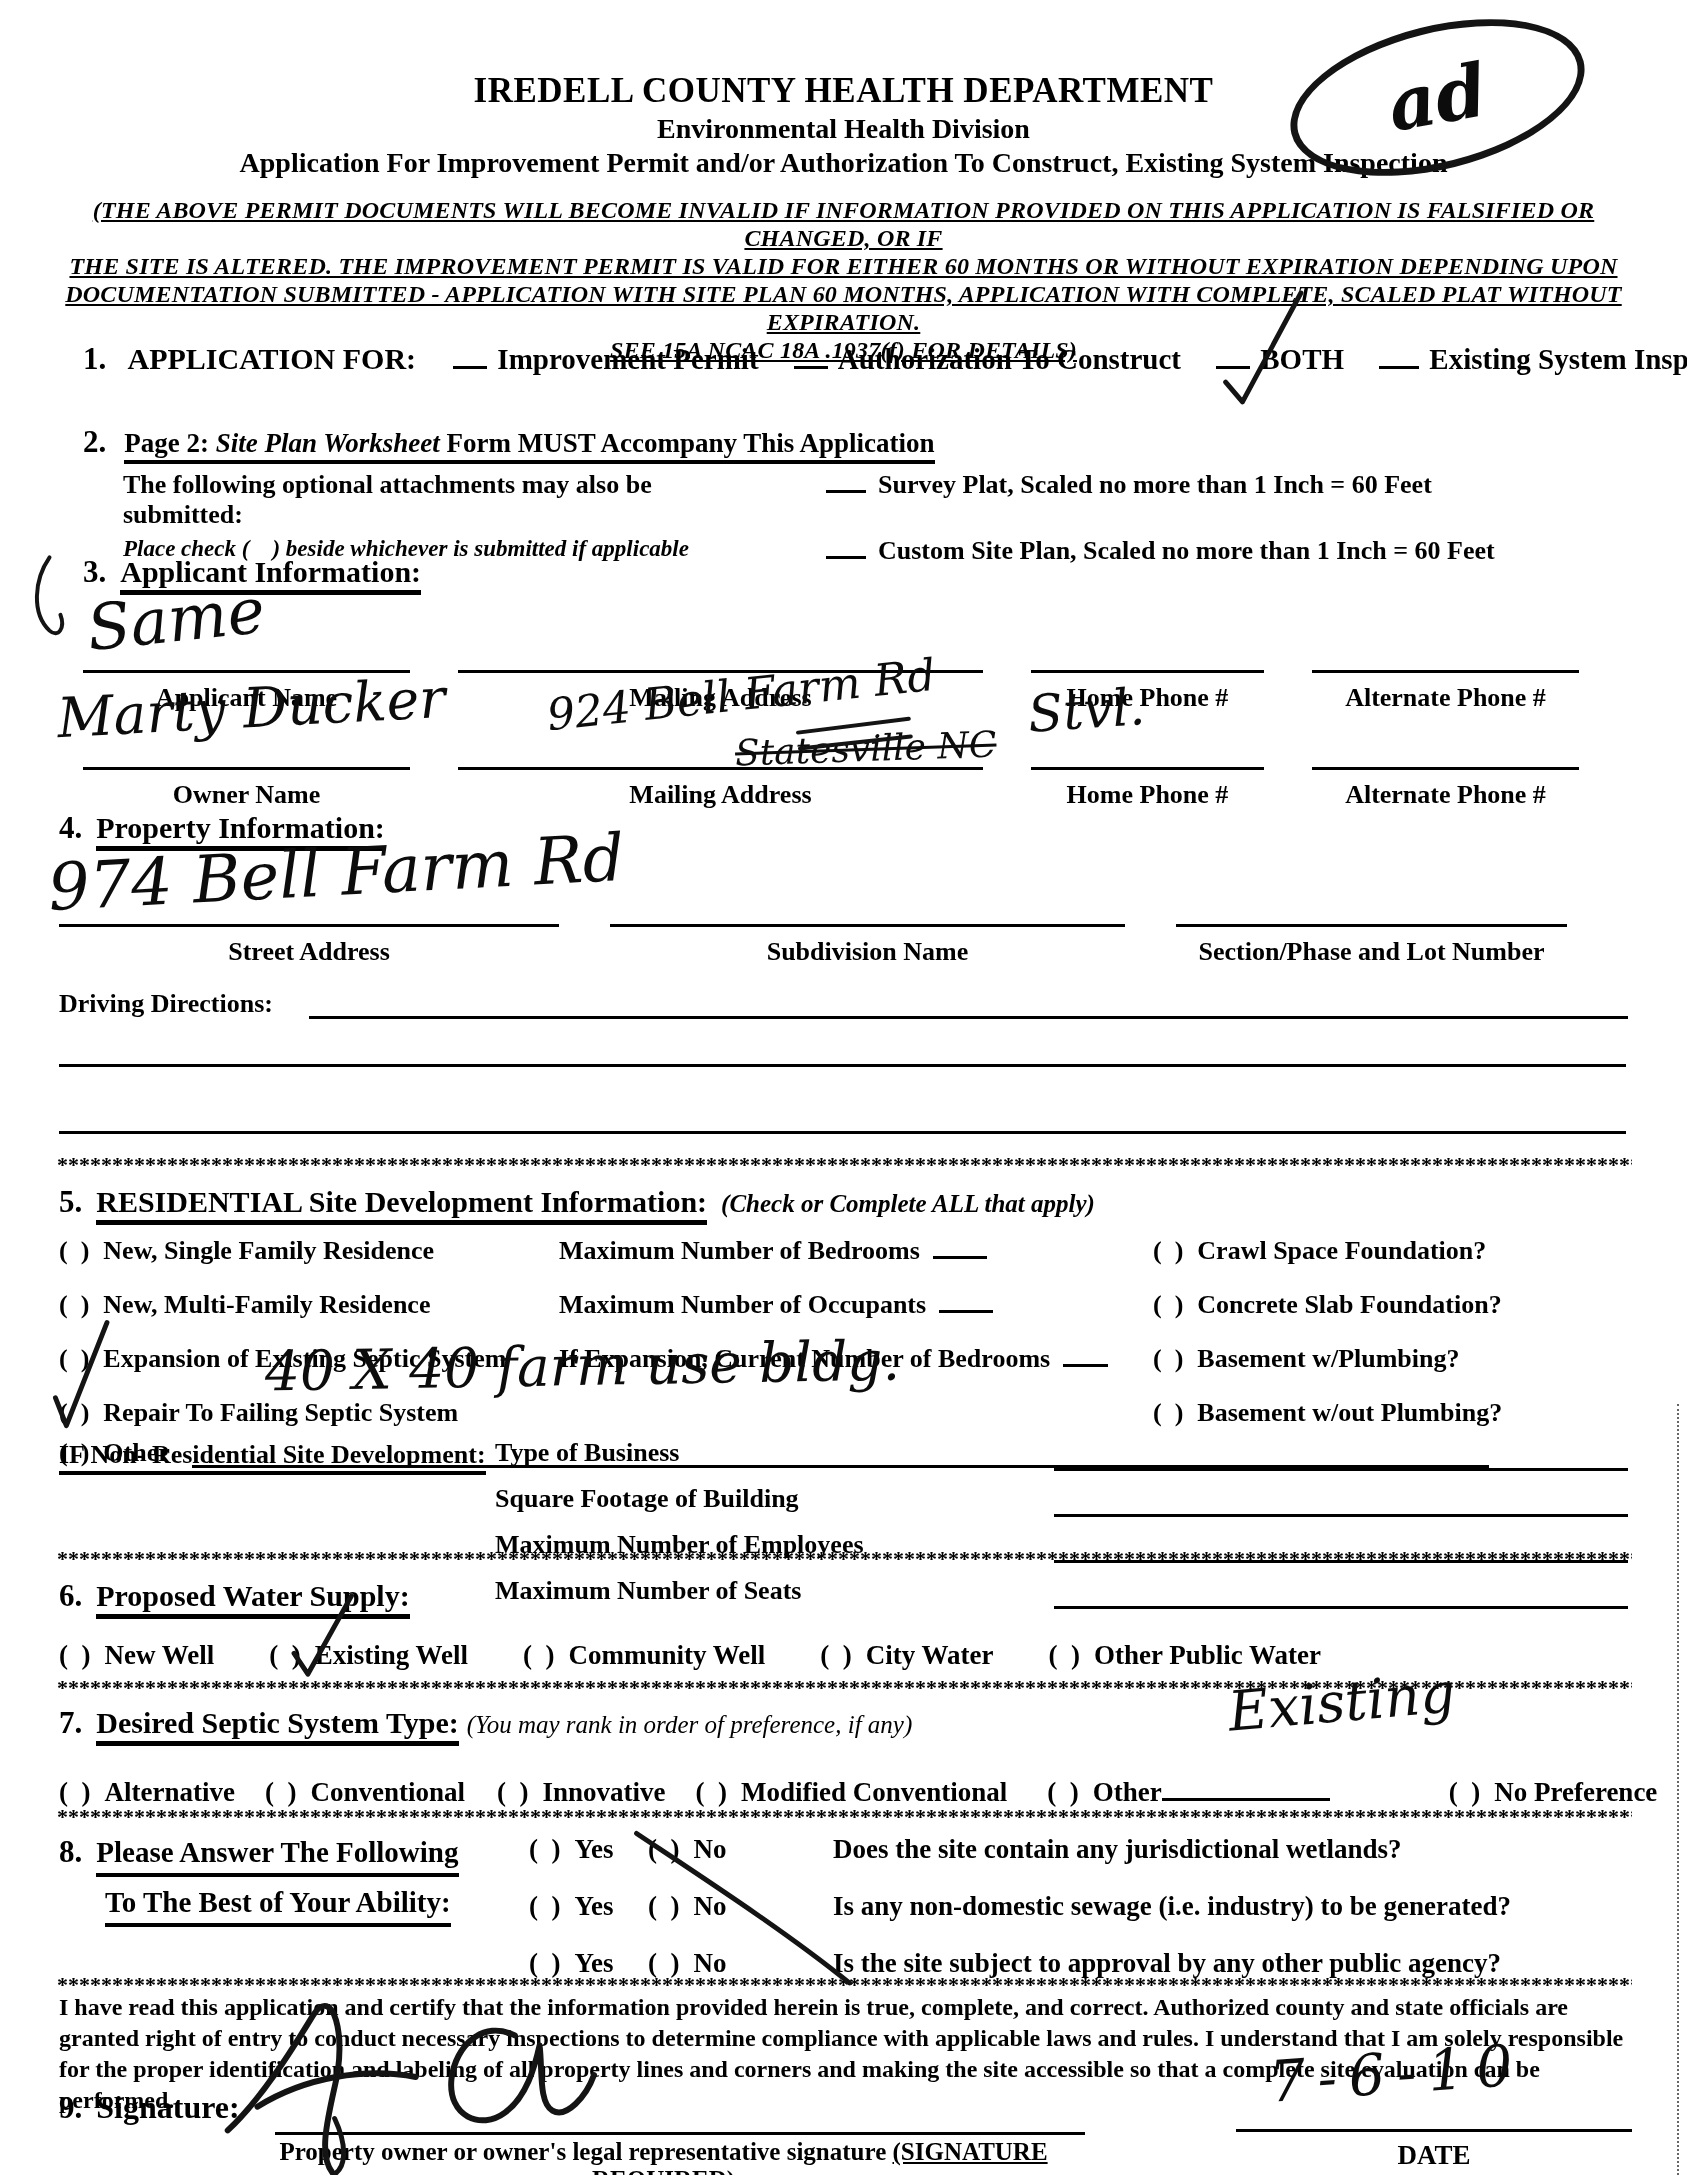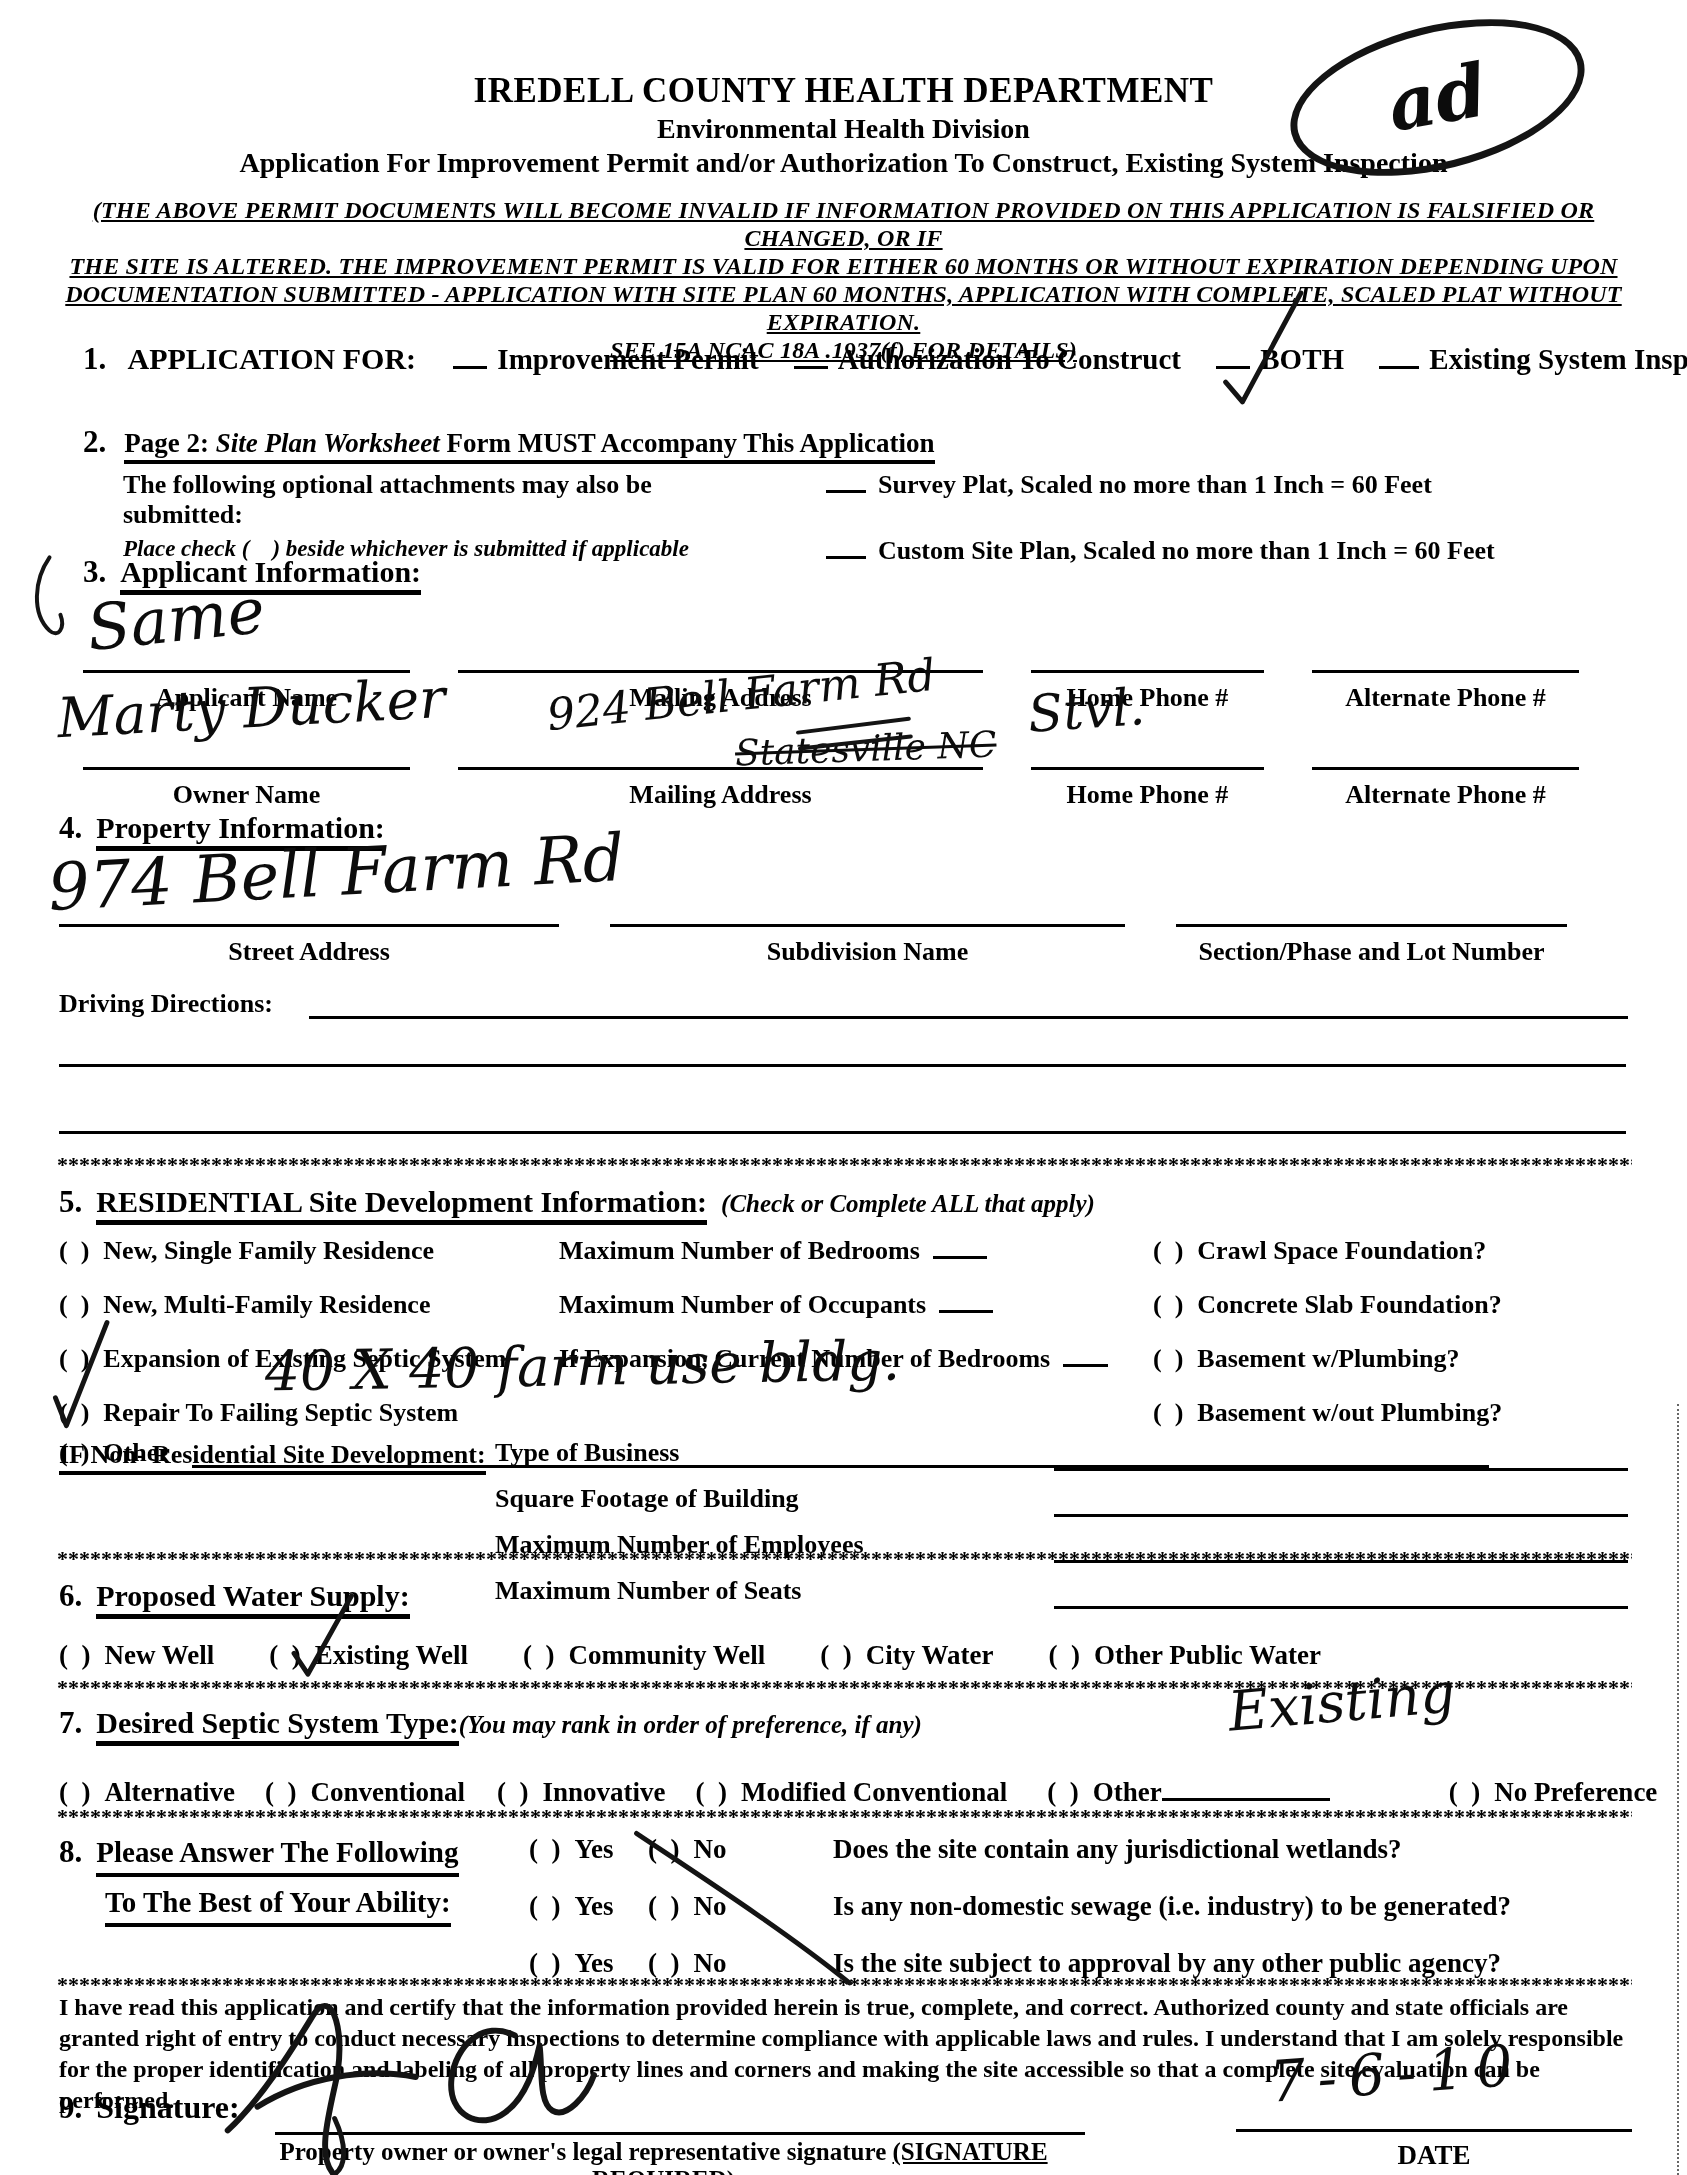--- a/index.html
+++ b/index.html
@@ -88,21 +88,21 @@
   .nr-row .lbl { width:465px; }
   .nr-line { width:574px; border-bottom:3px solid #000; height:30px; margin-left:auto; }
 
   
   .sec6 { left:59px; top:1578px; right:55px; }
   .sec6 .heading { font-size:30px; }
   .optrow { display:flex; margin-top:26px; font-size:27px; font-weight:bold; align-items:flex-end; }
   .optrow .opt { margin-right:55px; white-space:nowrap; }
   .sec7 { left:59px; top:1705px; right:55px; }
   .sec7 .heading { font-size:30px; }
-  .s7note { font-size:25px; font-weight:bold; font-style:italic; margin-left:0; }
+  .s7note { font-size:25px; font-weight:normal; font-style:italic; margin-left:8px; }
   .o-line { display:inline-block; width:168px; border-bottom:3px solid #000; height:18px; }
   .mlbig { margin-left:119px; }
 
   
   .sec8 { left:59px; top:1834px; right:55px; display:flex; }
   .s8head { width:470px; font-size:29px; font-weight:bold; }
   .s8head .hl { display:inline-block; border-bottom:4px solid #000; padding-bottom:4px; margin-bottom:9px; }
   .s8rows { flex:1; }
   .s8row { display:flex; font-size:27px; font-weight:bold; height:57px; align-items:flex-start; }
   .s8yes { width:119px; } .s8no { width:129px; }

